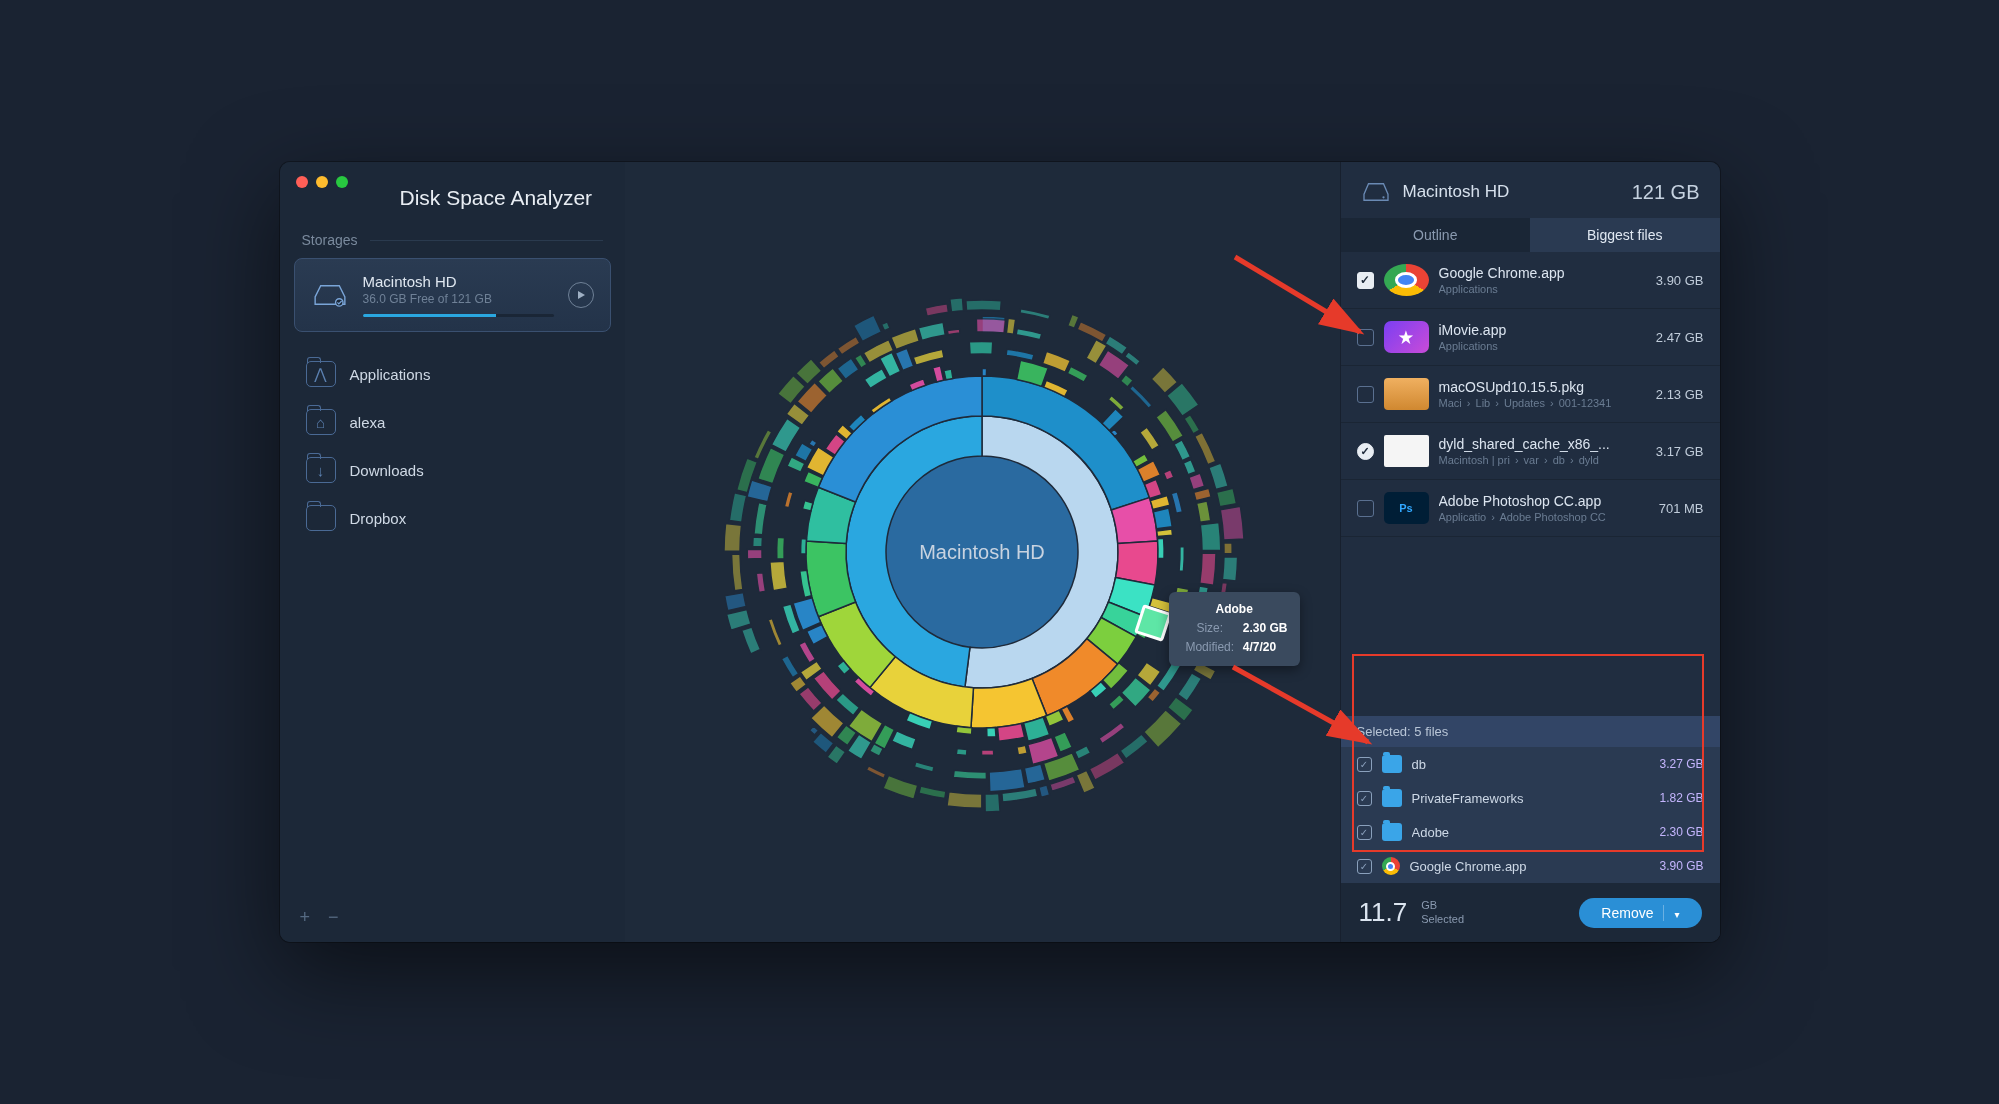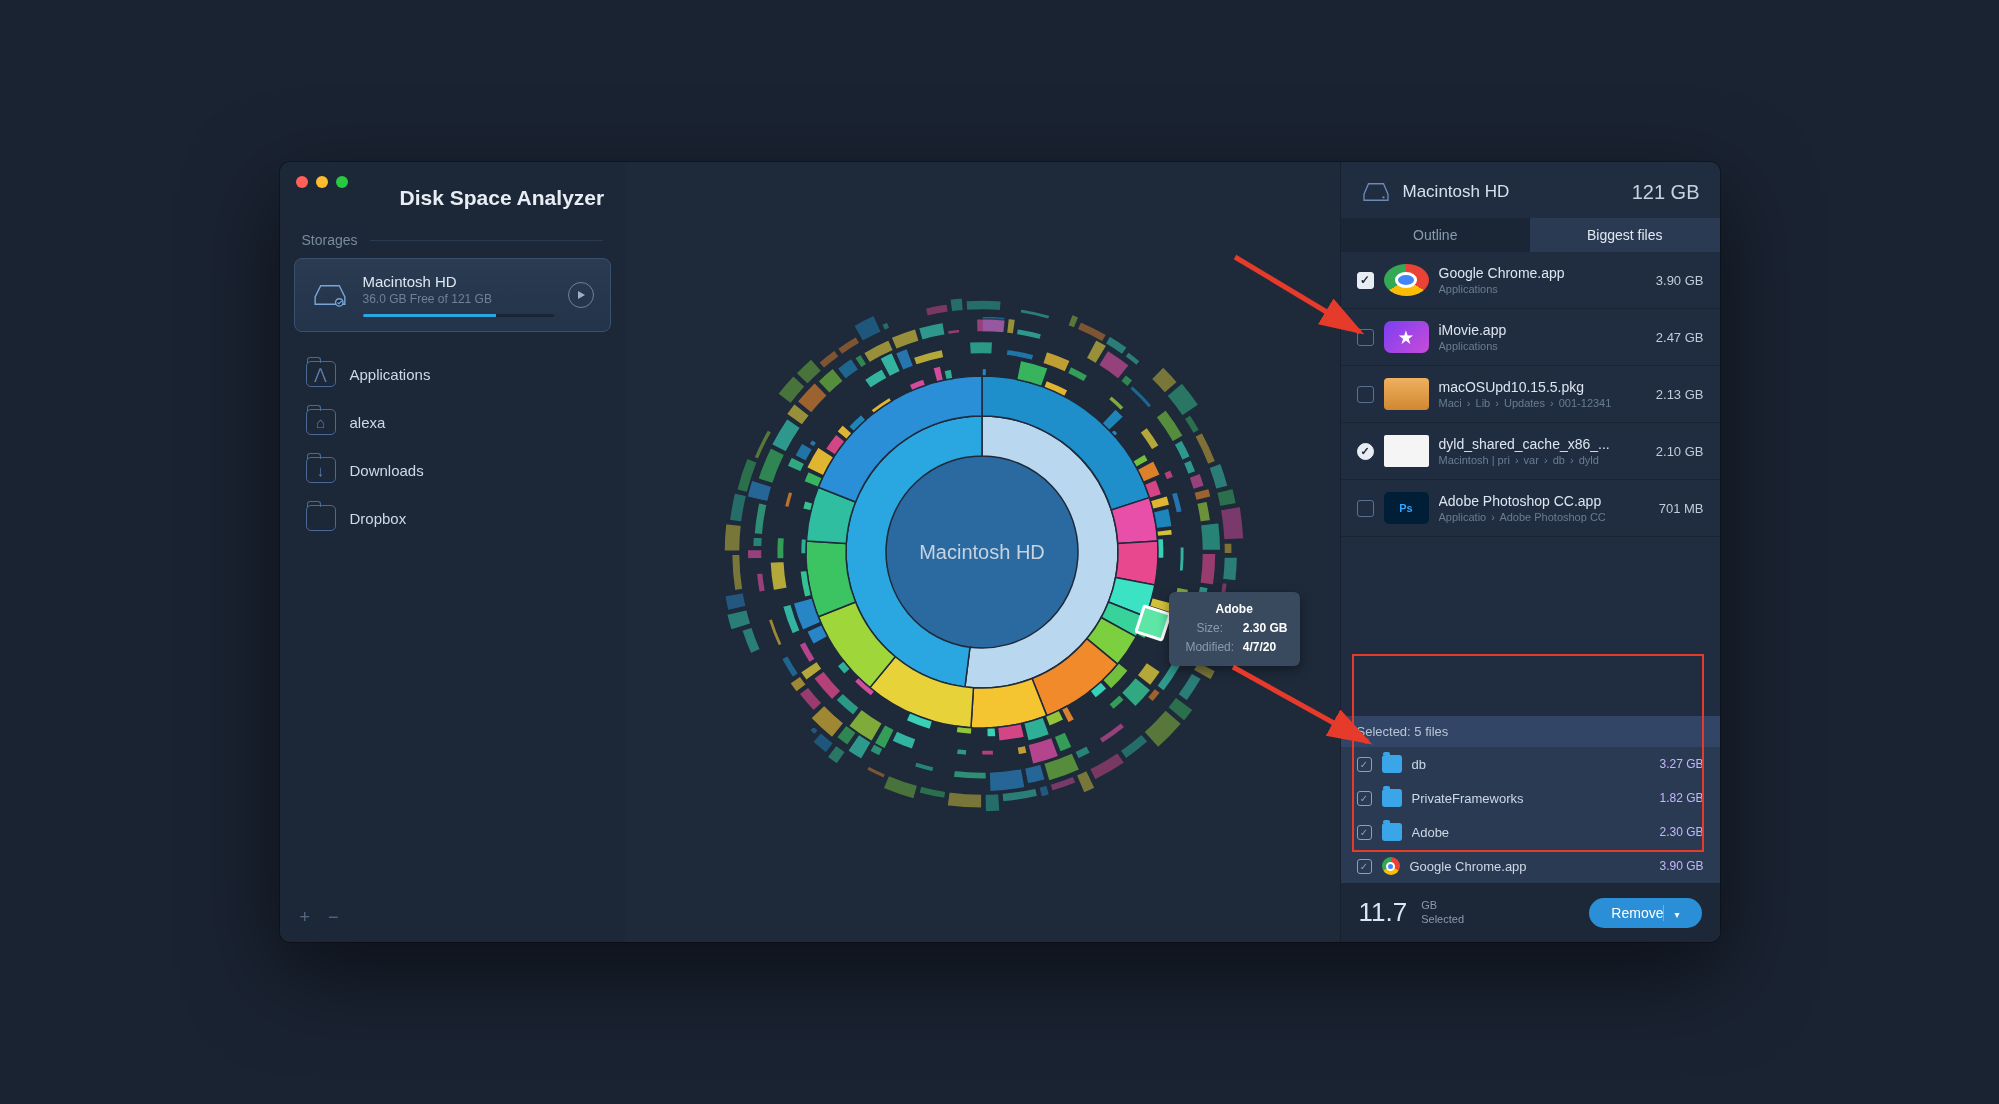--- a/index.html
+++ b/index.html
@@ -16,21 +16,21 @@
   overflow: hidden;
 }
 
 
 .traffic { position: absolute; top: 14px; left: 16px; display: flex; gap: 8px; z-index: 10; }
 .traffic span { width: 12px; height: 12px; border-radius: 50%; }
 .t-red { background: #ff5f57; } .t-yel { background: #febc2e; } .t-grn { background: #28c840; }
 
 
 .sidebar { width: 345px; background: #1c2838; padding: 18px 0 0; display: flex; flex-direction: column; }
-.app-title { color: #e8edf3; font-size: 21px; font-weight: 700; padding: 6px 0 22px 120px; }
+.app-title { color: #e8edf3; font-size: 21px; font-weight: 400; padding: 6px 0 22px 120px; }
 .section-label { color: #7a8a9d; font-size: 14px; padding: 0 22px 10px; display: flex; align-items: center; gap: 12px; }
 .section-label::after { content:""; flex:1; height:1px; background:#2a3a4e; }
 
 .storage-card {
   margin: 0 14px 18px; padding: 14px 16px; border-radius: 8px;
   background: linear-gradient(180deg,#2a3b52,#233349);
   border: 1px solid #3a5070; display: flex; align-items: center; gap: 14px;
   cursor: pointer;
 }
 .disk-glyph { width: 38px; height: 26px; position: relative; }
@@ -94,21 +94,21 @@
 .srow { display:flex; align-items:center; gap:10px; padding:8px 16px; }
 .srow .chk { width:15px; height:15px; border-color:#8aa0bc; }
 .srow .chk::after { content:"✓"; color:#8aa0bc; font-size:10px; }
 .sfic { width:20px; height:18px; border-radius:3px; flex-shrink:0; }
 .sname { flex:1; color:#cdd8e6; font-size:13px; white-space:nowrap; overflow:hidden; text-overflow:ellipsis; }
 .ssize { color:#c4b5fd; font-size:12px; }
 
 .rp-foot { display:flex; align-items:center; gap:14px; padding:14px 18px; background:#1c2838; }
 .tot-num { color:#dce5f0; font-size:26px; font-weight:300; }
 .tot-lbl { color:#8a9ab0; font-size:11px; line-height:1.2; }
-.remove-btn { margin-left:auto; background:#2a8fd6; color:#fff; border:none; border-radius:16px; padding:7px 22px; font-size:14px; display:flex; align-items:center; cursor:pointer; }
+.remove-btn { margin-left:auto; background:#2a8fd6; color:#fff; border:none; border-radius:16px; padding:7px 22px; font-size:14px; display:flex; align-items:center; gap:10px; cursor:pointer; }
 .remove-btn .dd { border-left:1px solid rgba(255,255,255,.3); padding-left:10px; }
 .remove-btn .dd::after { content:"▾"; font-size:10px; }
 
 
 .arrow { position:absolute; pointer-events:none; z-index:50; }
 .redbox { position:absolute; border:2px solid #e63a2a; pointer-events:none; z-index:49; }
 
 
 .ic-chrome { background: conic-gradient(#ea4335 0 120deg,#fbbc05 120deg 240deg,#34a853 240deg 360deg); border-radius:50%; position:relative; }
 .ic-chrome::after { content:""; position:absolute; inset:25%; background:#4285f4; border:3px solid #fff; border-radius:50%; }
@@ -433,21 +433,21 @@
           </span>
           <span class="fsize">2.13 GB</span>
         </div>
         <div class="frow">
           <span class="chk round"></span>
           <span class="fic ic-doc"></span>
           <span class="ftxt">
             <div class="fname">dyld_shared_cache_x86_...</div>
             <div class="fpath">Macintosh | pri <span class="sep">›</span> var <span class="sep">›</span> db <span class="sep">›</span> dyld</div>
           </span>
-          <span class="fsize">2.10 GB</span>
+          <span class="fsize">3.17 GB</span>
         </div>
         <div class="frow">
           <span class="chk"></span>
           <span class="fic ic-ps">Ps</span>
           <span class="ftxt">
             <div class="fname">Adobe Photoshop CC.app</div>
             <div class="fpath">Applicatio <span class="sep">›</span> Adobe Photoshop CC</div>
           </span>
           <span class="fsize">701 MB</span>
         </div>

